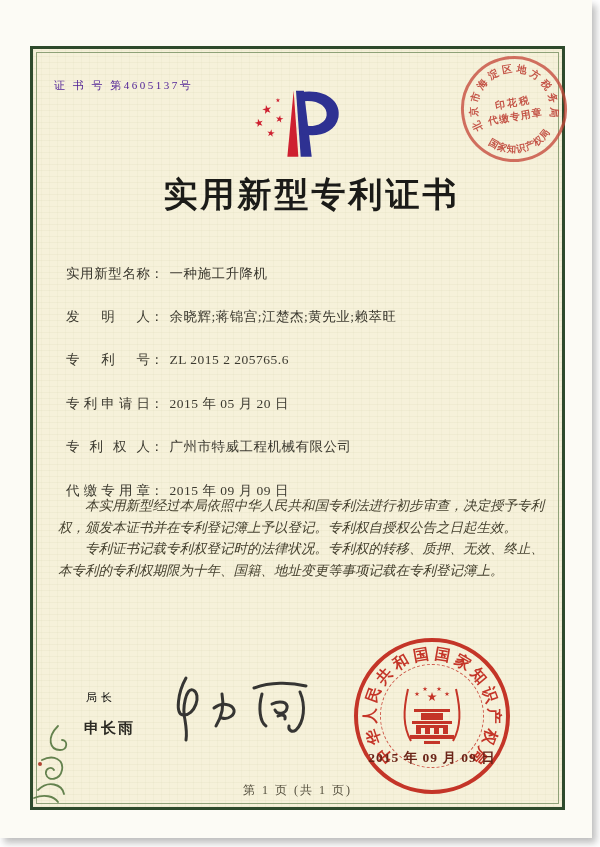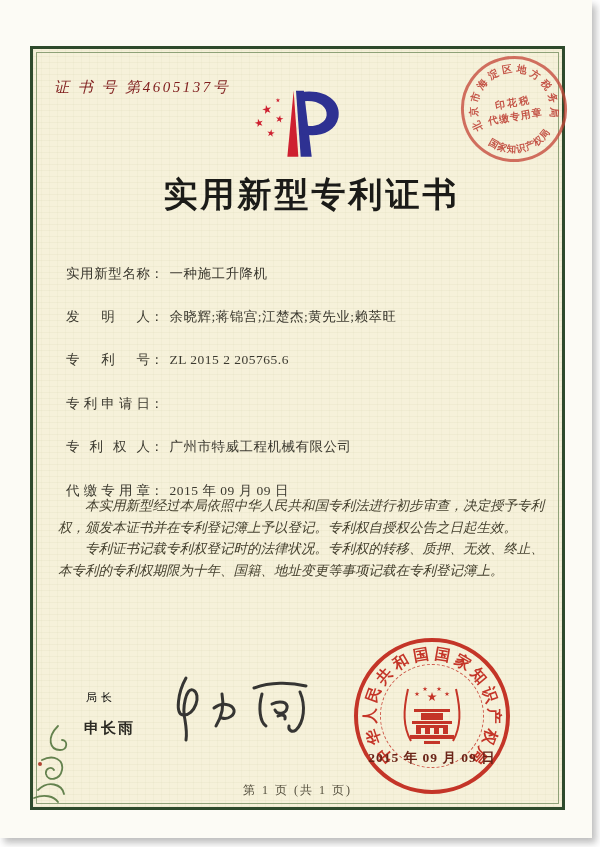--- a/index.html
+++ b/index.html
@@ -5,21 +5,21 @@
   html,body{margin:0;padding:0;background:#ffffff;}
   body{width:600px;height:847px;position:relative;font-family:"Liberation Serif","DejaVu Serif",serif;}
   .photo{position:absolute;left:0;top:0;width:592px;height:838px;background:#fcfbf5;
          box-shadow:4px 5px 7px rgba(110,110,110,.45);overflow:hidden;}
   .frame{position:absolute;left:30px;top:46px;width:535px;height:764px;box-sizing:border-box;
          border:3px solid #2e4a2c;outline:1px solid #8fa178;outline-offset:-7px;
          background:
            repeating-linear-gradient(0deg, rgba(160,160,105,.07) 0 1px, transparent 1px 6px),
            repeating-linear-gradient(90deg, rgba(150,160,100,.05) 0 1px, transparent 1px 8px),
            #f6f1da;}
-  .certno{position:absolute;left:54px;top:78px;font-size:15px;letter-spacing:2.5px;color:#7f1d1d;font-style:italic;}
+  .certno{position:absolute;left:54px;top:78px;font-size:11px;letter-spacing:2.5px;color:#4c1d95;}
   .logo{position:absolute;left:241px;top:86px;width:110px;height:78px;}
   .title{position:absolute;left:44px;top:172px;width:535px;text-align:center;
          font-size:34px;font-weight:700;letter-spacing:3px;color:#1b1b18;}
   .fields{position:absolute;left:66px;top:252px;width:460px;}
   .field{height:43.4px;display:flex;align-items:center;font-size:13.5px;color:#3c3a30;}
   .flabel{display:inline-block;width:84px;text-align:justify;text-align-last:justify;}
   .fcolon{margin:0 6px 0 0;}
   .fvalue{letter-spacing:.5px;}
   .paras{position:absolute;left:58px;top:495px;width:486px;font-size:13.5px;line-height:21.6px;
          color:#45412f;text-align:justify;}
@@ -89,20 +89,21 @@
         <span class="fvalue">余晓辉;蒋锦宫;江楚杰;黄先业;赖萃旺</span>
     </div>
     <div class="field">
       <span class="flabel">专利号</span>
         <span class="fcolon">：</span>
         <span class="fvalue">ZL 2015 2 205765.6</span>
     </div>
     <div class="field">
       <span class="flabel">专利申请日</span>
         <span class="fcolon">：</span>
+        <span class="fvalue">2015 年 05 月 20 日</span>
     </div>
     <div class="field">
       <span class="flabel">专利权人</span>
         <span class="fcolon">：</span>
         <span class="fvalue">广州市特威工程机械有限公司</span>
     </div>
     <div class="field">
       <span class="flabel">代缴专用章</span>
         <span class="fcolon">：</span>
         <span class="fvalue">2015 年 09 月 09 日</span>

